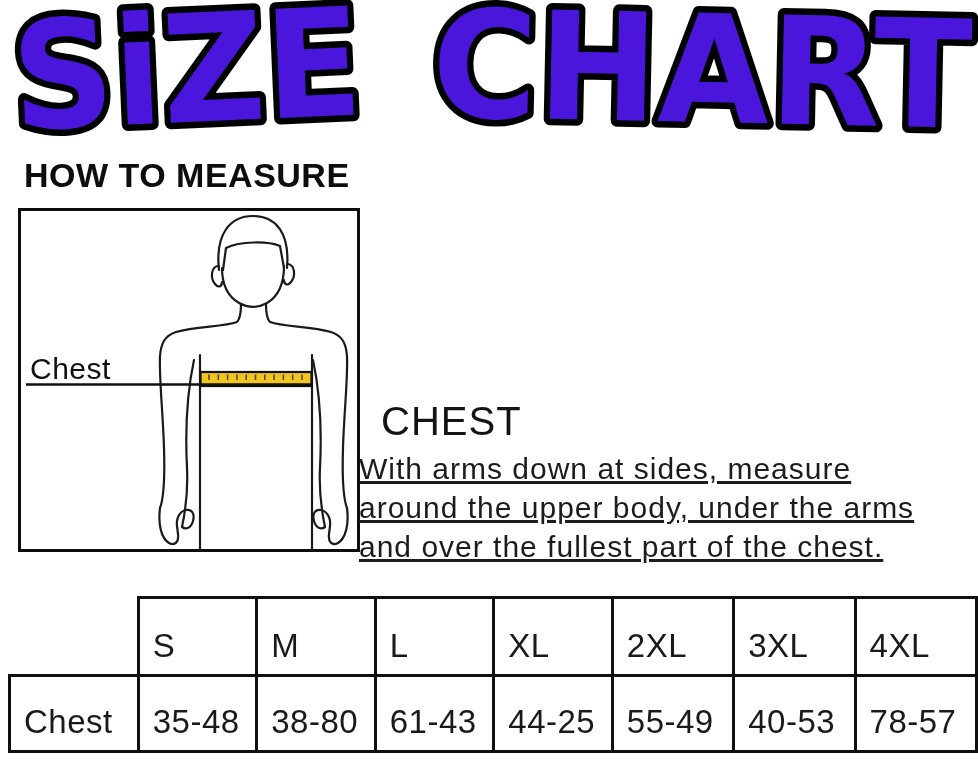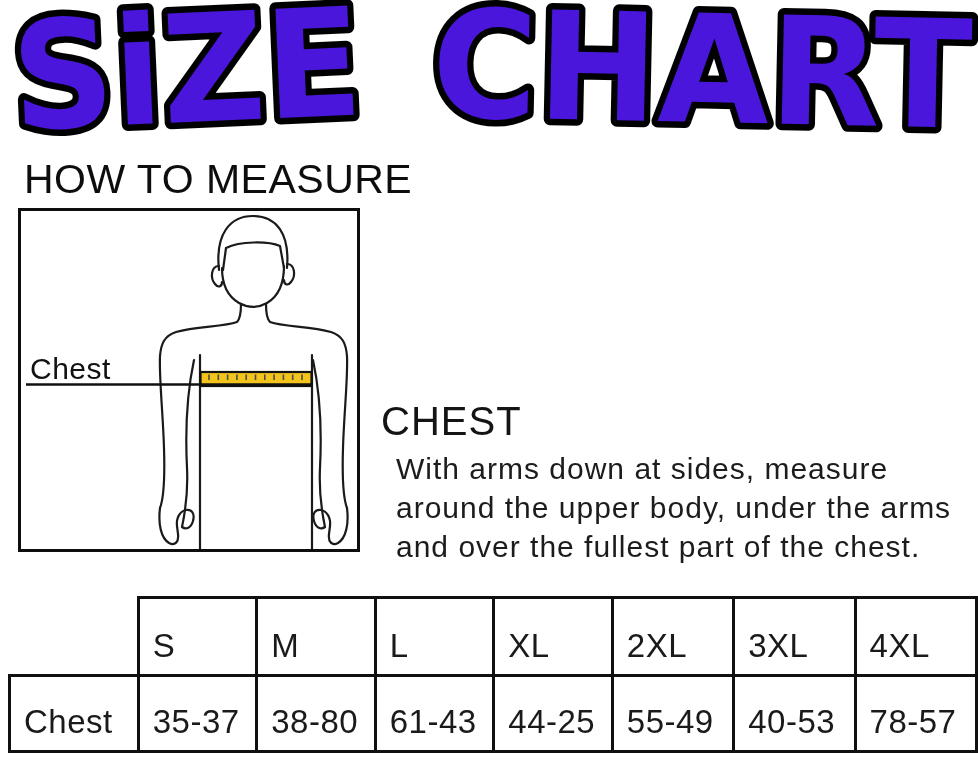--- a/index.html
+++ b/index.html
@@ -19,21 +19,21 @@
     font-size:150px;
     fill:var(--accent, #4B16DC);
     stroke:var(--outline, #000000);
     stroke-width:13px;
     stroke-linejoin:round;
     paint-order:stroke fill;
   }
   
   .how-heading {
     position:absolute; left:24px; top:156px;
-    font-size:41px; font-weight:400; letter-spacing:.5px;
+    font-size:34px; font-weight:700; letter-spacing:.5px;
     color:#0d0d0d; white-space:nowrap;
   }
   
   .figure-box {
     position:absolute; left:18px; top:208px;
     width:336px; height:338px;
     border:3px solid #0e0e0e;
     background:#fff;
   }
   .figure-box svg { display:block; width:336px; height:338px; }
@@ -45,24 +45,25 @@
     font-family:"Liberation Sans", sans-serif;
     font-size:30px; letter-spacing:.5px; fill:#111;
   }
   
   .chest-heading {
     position:absolute; left:381px; top:399px;
     font-size:40px; font-weight:400; letter-spacing:1px;
     color:#141414;
   }
   .chest-body {
-    position:absolute; left:396px; top:449px;
+    position:absolute; left:359px; top:449px;
     font-size:30px; line-height:39px; letter-spacing:1px;
     color:#1c1c1c;
     white-space:pre-line;
+    text-decoration:underline;
   }
   
   .size-table-wrap { position:absolute; left:8px; top:596px; }
   table.size-table {
     border-collapse:collapse; table-layout:fixed;
     font-size:33px; font-weight:400; color:#1a1a1a;
   }
   table.size-table td, table.size-table th {
     border:3px solid #101010;
     width:121px;
@@ -143,21 +144,21 @@
       <th>S</th>
       <th>M</th>
       <th>L</th>
       <th>XL</th>
       <th>2XL</th>
       <th>3XL</th>
       <th>4XL</th>
     </tr>
     <tr class="body">
       <td>Chest</td>
-      <td>35-37</td>
+      <td>35-48</td>
       <td>38-80</td>
       <td>61-43</td>
       <td>44-25</td>
       <td>55-49</td>
       <td>40-53</td>
       <td>78-57</td>
     </tr>
   </tbody>
     </table>
 </div>

